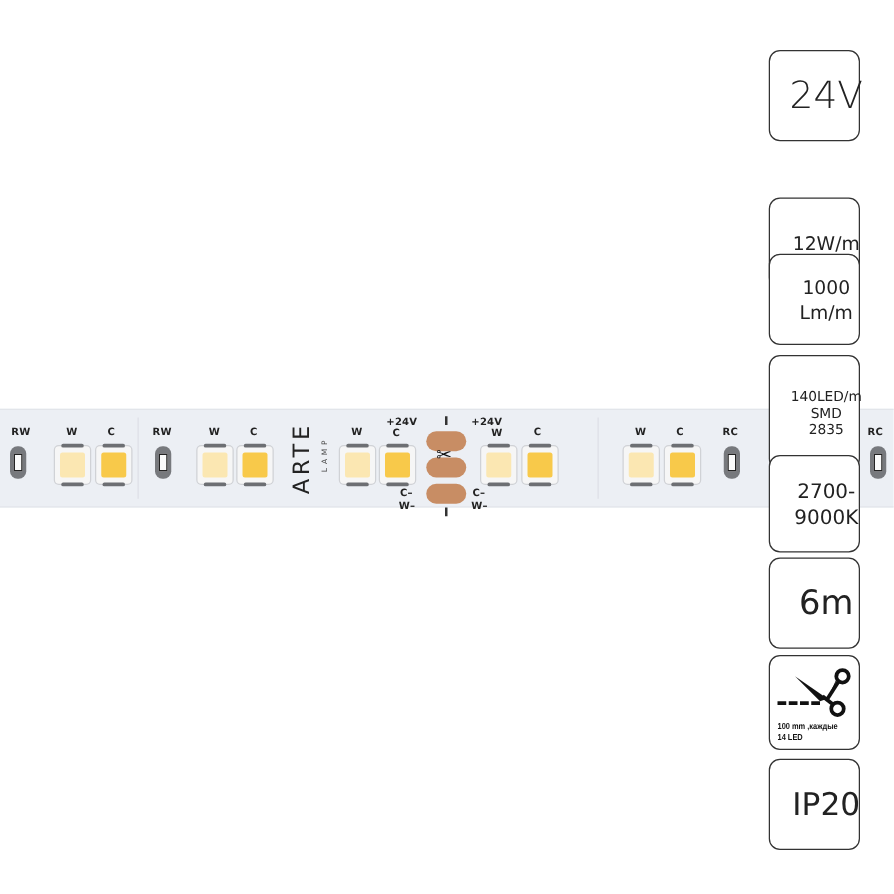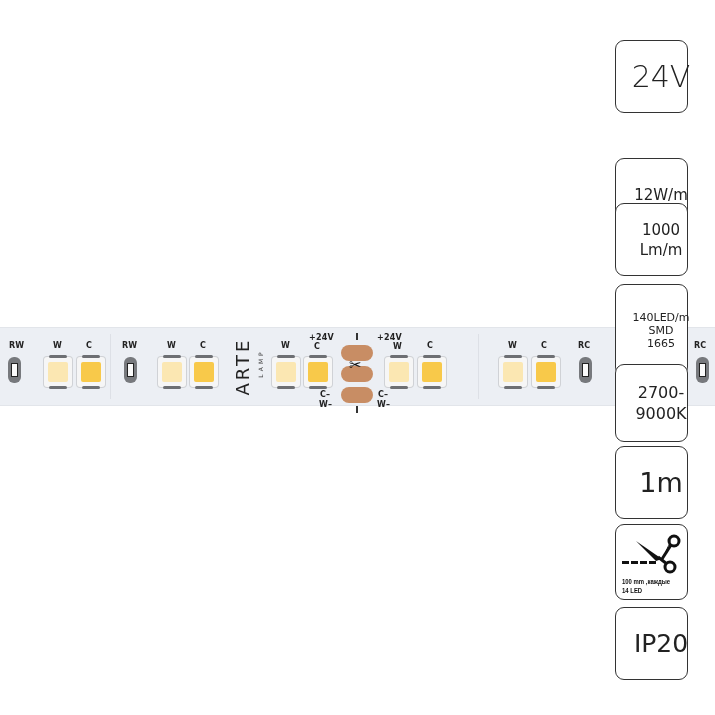--- a/index.html
+++ b/index.html
@@ -128,28 +128,28 @@
 </div>
 <div class="badge b-w">
   <span>12W/m</span>
 </div>
 <div class="badge b-lm">
   <span>1000</span>
   <span>Lm/m</span>
 </div>
 <div class="badge b-led">
   <span>140LED/m</span>
-  <span>SMD 1665</span>
+  <span>SMD 2835</span>
 </div>
 <div class="badge b-k">
   <span>2700-</span>
   <span>9000K</span>
 </div>
 <div class="badge b-5m">
-  <span>1m</span>
+  <span>6m</span>
 </div>
 <div class="badge b-cut">
   <div class="cut-icon">
     <svg width="60" height="46" viewBox="0 0 60 46">
       <path d="M14 10 L40 28 L34 30 Z" fill="#111"></path>
       <path d="M40 28 L50 6 L44 22 Z" fill="#111"></path>
       <circle cx="52" cy="10" r="5" fill="none" stroke="#111" stroke-width="3"></circle>
       <circle cx="48" cy="36" r="5" fill="none" stroke="#111" stroke-width="3"></circle>
       <path d="M36 26 L45 33" stroke="#111" stroke-width="3"></path>
       <path d="M40 28 L49 14" stroke="#111" stroke-width="3"></path>

